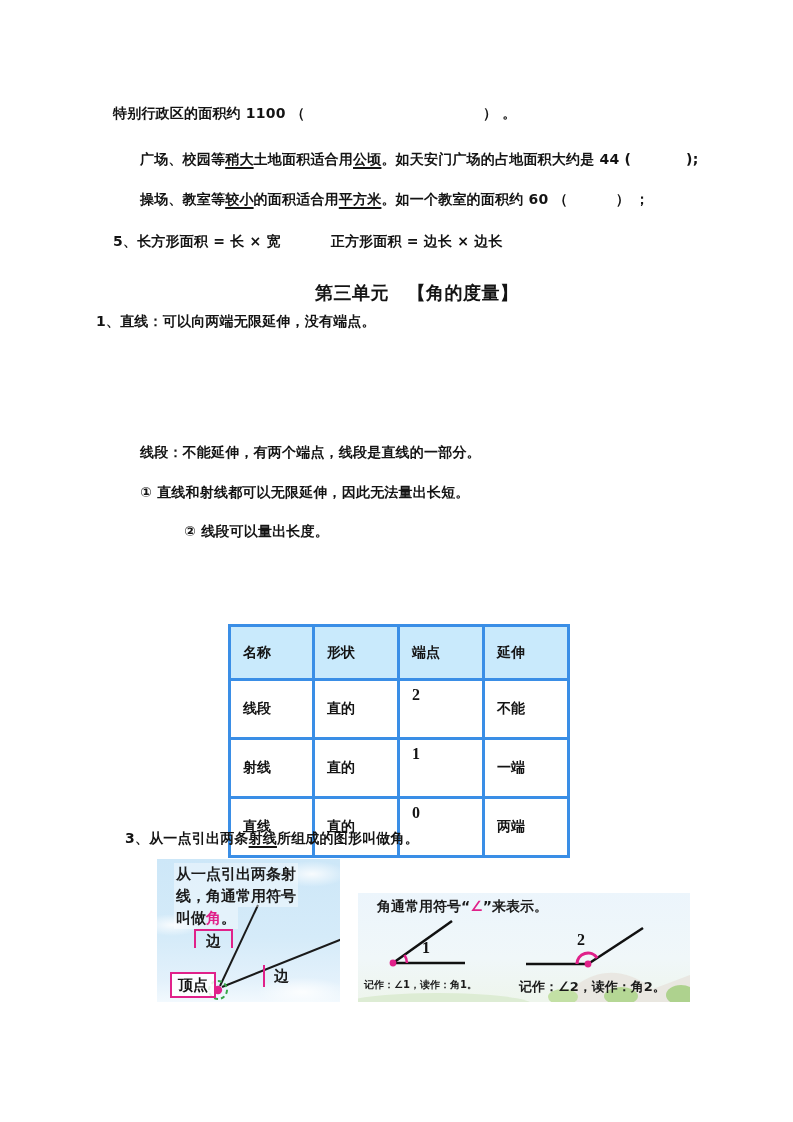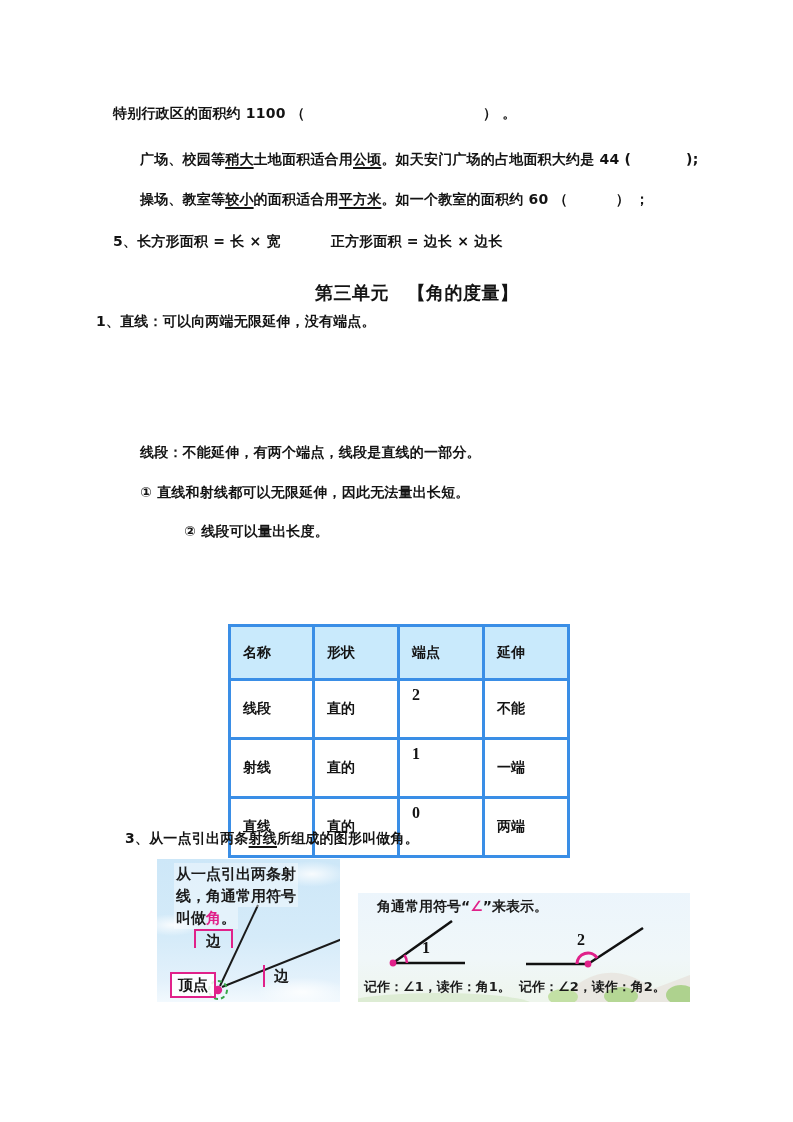--- a/index.html
+++ b/index.html
@@ -131,17 +131,17 @@
       <path d="M 49,70 A 14 14 0 0 0 46.4,61.9" fill="none" stroke="#e0218a" stroke-width="2.6"></path>
       <circle cx="35" cy="70" r="3.4" fill="#e0218a"></circle>
       <line x1="168" y1="71" x2="231" y2="71" stroke="#111" stroke-width="2.6"></line>
       <line x1="230" y1="71" x2="285" y2="35" stroke="#111" stroke-width="2.6"></line>
       <path d="M 219,71 A 11 11 0 0 1 239.2,65" fill="none" stroke="#e0218a" stroke-width="3.2"></path>
       <circle cx="230" cy="71" r="3.4" fill="#e0218a"></circle>
     </svg>
     <div class="figtext" style="left:19px; top:5px; font-size:14px;"><span>角通常用符号“</span><span class="mag">∠</span><span>”来表示。</span></div>
     <div class="angle-num" style="left:64px;  top:46px;">1</div>
     <div class="angle-num" style="left:219px; top:38px;">2</div>
-    <div class="figtext" style="left:6px;   top:85px; font-size:13px;">记作：∠1，读作：角1。</div>
+    <div class="figtext" style="left:6px;   top:85px; font-size:10px;">记作：∠1，读作：角1。</div>
     <div class="figtext" style="left:161px; top:85px; font-size:13px;">记作：∠2，读作：角2。</div>
   </div>
 
 </div>
 
 </body></html>

